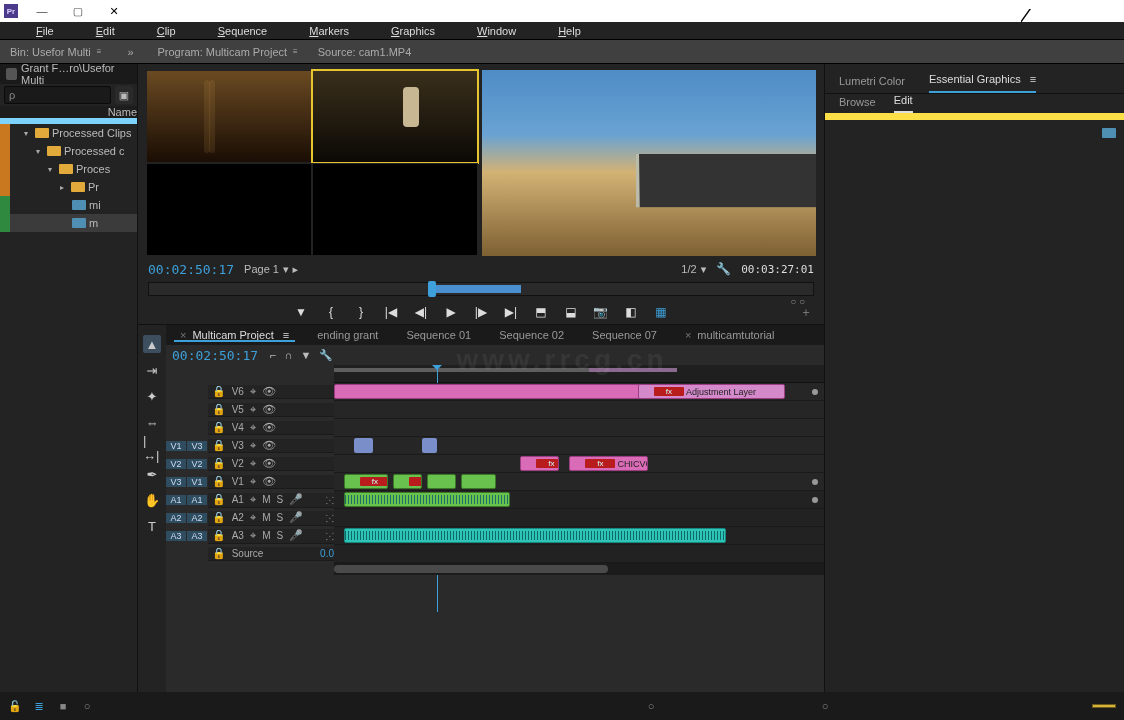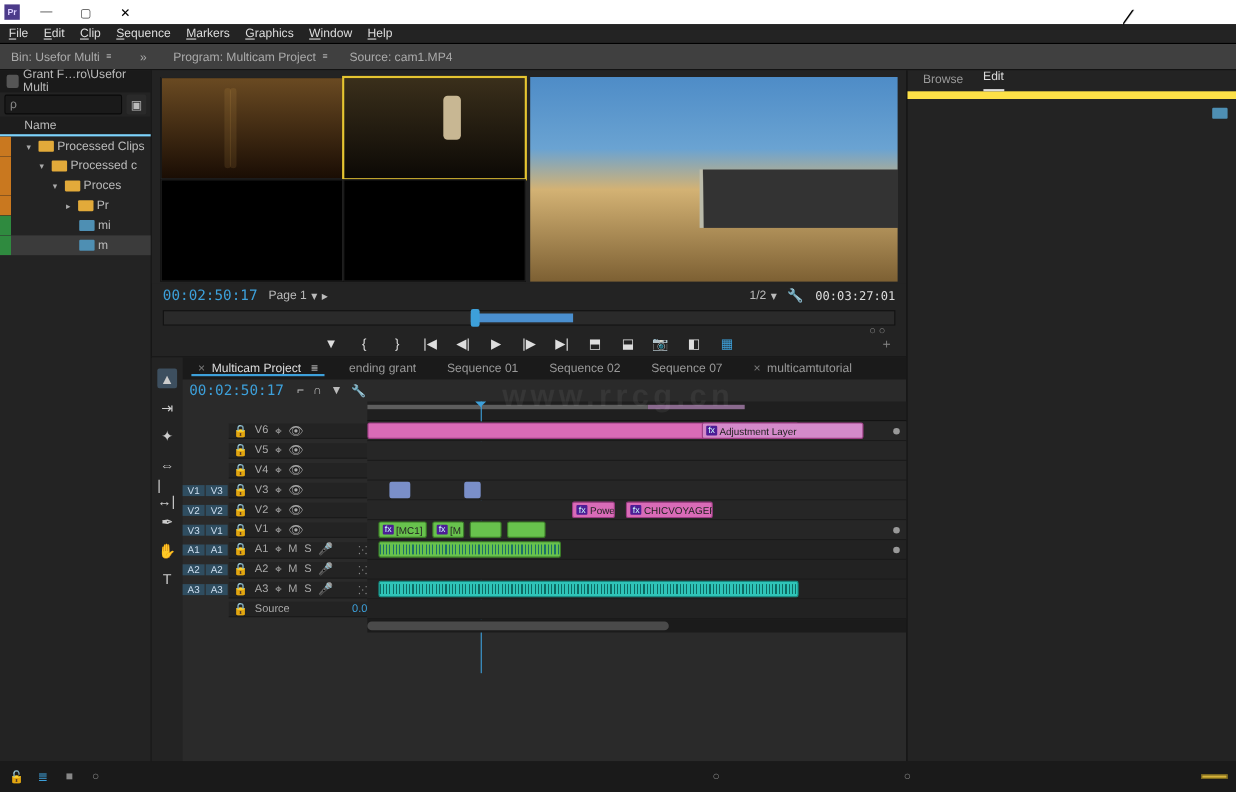--- a/index.html
+++ b/index.html
@@ -7,39 +7,39 @@
 
 
 .titlebar { height:22px; background:#fff; color:#000; display:flex; align-items:center; padding:0 4px; font-size:11px; }
 .titlebar .appicon { width:14px; height:14px; background:#4c3b8a; margin-right:6px; display:inline-flex; align-items:center; justify-content:center; color:#dcd0ff; font-size:8px; font-weight:bold; }
 .titlebar .title { flex:1; }
 .titlebar .winbtn { width:36px; height:22px; display:flex; align-items:center; justify-content:center; color:#444; font-size:11px; }
 .titlebar .winbtn.close { color:#000; }
 
 
 .menubar { height:18px; background:#232323; display:flex; align-items:center; padding:0 4px; font-size:11px; gap:6px; color:#ddd; border-bottom:1px solid #000; }
-.menubar span { padding:0 4px; }
+.menubar span { padding:0 4px;margin-left:28px; }
 .menubar span u { text-decoration:underline; }
 
 
 .panelstrip { height:24px; background:#404040; display:flex; align-items:center; font-size:11px; color:#aaa; border-bottom:1px solid #000;}
 .panelstrip .tab { padding:0 10px; display:flex; align-items:center; gap:6px;}
 .panelstrip .caret { font-size:8px; }
 
 
 .workspace { display:flex; height:calc(100% - 22px - 18px - 24px - 28px); }
 
 
 .project { width:138px; background:#232323; border-right:1px solid #111; display:flex; flex-direction:column; font-size:11px; color:#bbb;}
 .project .crumb { height:20px; background:#1a1a1a; display:flex; align-items:center; padding:0 6px; gap:4px;}
 .project .crumb .icn { width:12px;height:12px;background:#555;border-radius:2px;}
 .project .searchrow { display:flex; align-items:center; height:22px; gap:4px; padding:2px 4px;}
 .project .searchrow .sbox { flex:1; height:18px; background:#1a1a1a; border:1px solid #0a0a0a; border-radius:2px; display:flex; align-items:center; padding:0 4px; color:#888;}
 .project .searchrow .ficn{ width:18px;height:18px;background:#2a2a2a;display:flex;align-items:center;justify-content:center;border-radius:2px;}
-.project .hdr { height:18px; background:#1d1d1d; border-bottom:2px solid #7dd3fc; display:flex; align-items:center; padding-left:22px;}
+.project .hdr { height:18px; background:#1d1d1d; border-bottom:6px solid #7dd3fc; display:flex; align-items:center; padding-left:22px;justify-content:flex-end;}
 .project .tree { font-size:11px; }
 .project .row { height:18px; display:flex; align-items:center; gap:3px; overflow:hidden; white-space:nowrap;}
 .project .row.sel { background:#6b6b6b55;}
 .project .swatch { width:10px;height:18px;}
 .project .swatch.orange{background:#c9781f;}
 .project .swatch.green{background:#2f8a3f;}
 .project .tri{width:8px;color:#aaa;font-size:8px;}
 .project .fld{width:14px;height:10px;background:#e2aa3a;border-radius:1px;}
 .project .clip{width:14px;height:10px;background:#4e8fb3;border-radius:1px;}
 
@@ -110,21 +110,21 @@
 .trk .tgt{width:20px;text-align:center;font-size:9px;background:#2f4d60;color:#cde;margin-right:1px;}
 .trk .tgt.off{background:#2a2a2a;color:#999;}
 .trk .ctl{width:126px;background:#232323;display:flex;align-items:center;gap:6px;padding-left:4px;font-size:10px;color:#aaa;border-bottom:1px solid #1a1a1a;}
 .trk .ctl .ico{font-size:11px;}
 .trk .lane{flex:1;background:#262626;border-bottom:1px solid #1a1a1a;position:relative;height:100%;}
 .trk.audio .lane{background:#222;}
 .clipblk{position:absolute;top:1px;bottom:1px;border-radius:2px;font-size:9px;color:#222;padding:0 3px;display:flex;align-items:center;overflow:hidden;white-space:nowrap;}
 .clipblk.pink{background:#d96bb7;border:1px solid #9c3d83;}
 .clipblk.green{background:#68c24d;border:1px solid #3a7a27;}
 .clipblk.teal{background:#2fc4b8;border:1px solid #178a80;}
-.clipblk .fx{background:#4c1d95;color:#cff;font-size:8px;padding:0 2px;margin-right:2px;border-radius:1px;}
+.clipblk .fx{background:#b91c1c;color:#cff;font-size:8px;padding:0 12px;margin-right:2px;border-radius:1px;margin-left:12px;}
 .wav{position:absolute;top:2px;bottom:2px;left:0;right:0;background:repeating-linear-gradient(90deg,#1d7068 0 1px,transparent 1px 3px);}
 .kbdot{position:absolute;right:6px;top:50%;width:6px;height:6px;border-radius:50%;background:#999;transform:translateY(-50%);}
 
 .tlscroll{height:12px;background:#1b1b1b;margin-left:168px;position:relative;}
 .tlscroll .thumb{position:absolute;top:2px;bottom:2px;left:0;width:56%;background:#4a4a4a;border-radius:4px;}
 
 
 .rpanel{ width:300px; background:#232323; border-left:1px solid #111; display:flex; flex-direction:column;}
 .rpanel .tabs{height:30px;display:flex;align-items:flex-end;gap:24px;padding:0 14px;font-size:11px;color:#999;border-bottom:1px solid #111;}
 .rpanel .tabs .t{padding-bottom:6px;}
@@ -507,20 +507,24 @@
         </div>
 
         <div class="tlscroll">
             <div class="thumb"></div>
           </div>
       </div>
     </div>
   </div>
 
   <div class="rpanel">
+    <div class="tabs">
+      <div class="t">Lumetri Color</div>
+      <div class="t active"><span>Essential Graphics</span> <span style="margin-left:6px">≡</span></div>
+    </div>
     <div class="sub">
       <div class="t">Browse</div>
       <div class="t active">Edit</div>
     </div>
     <div class="body">
       <div class="corner"></div>
     </div>
   </div>
 
 </div>

